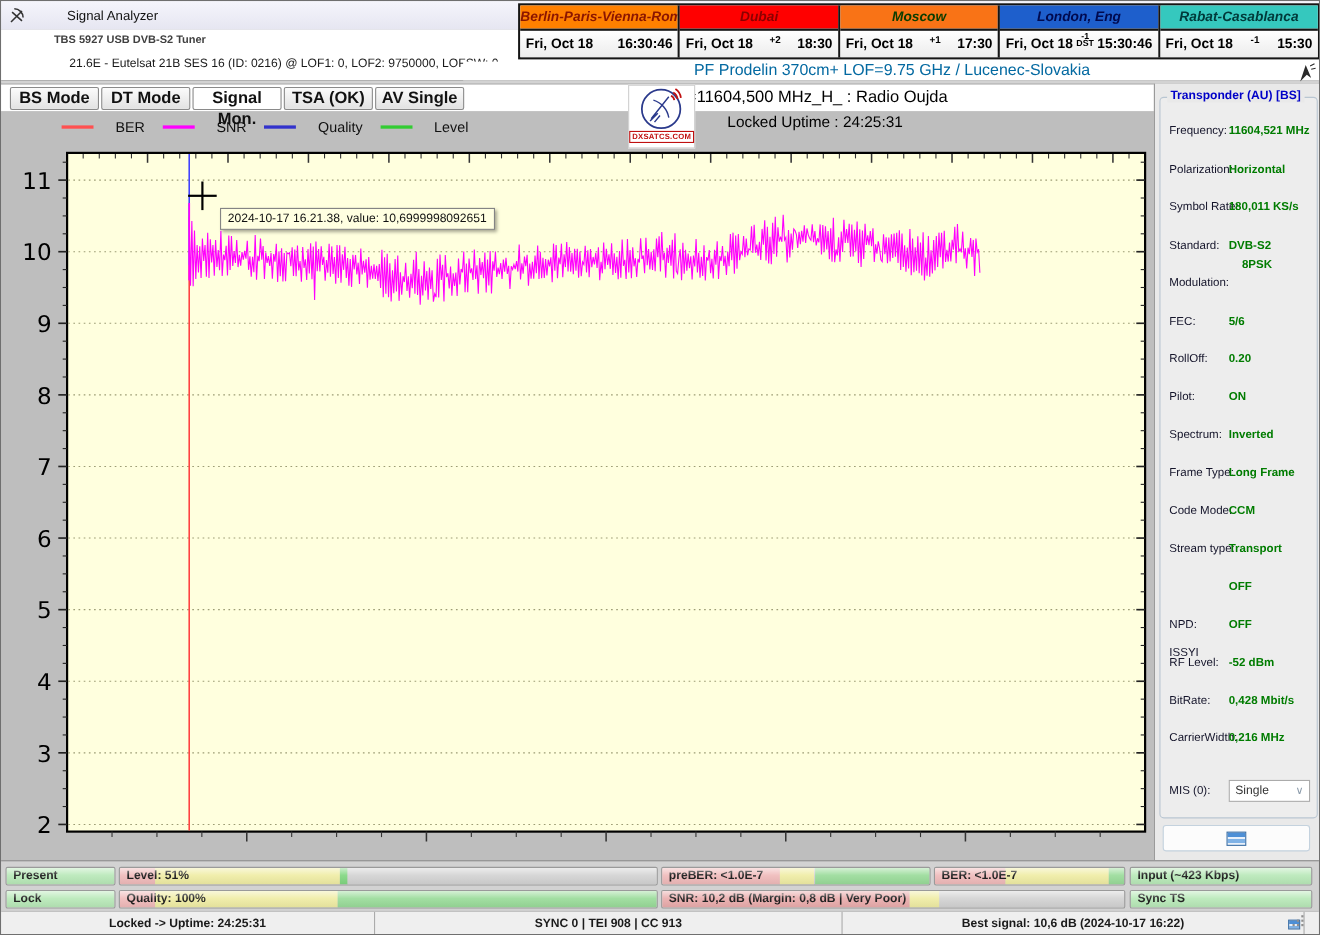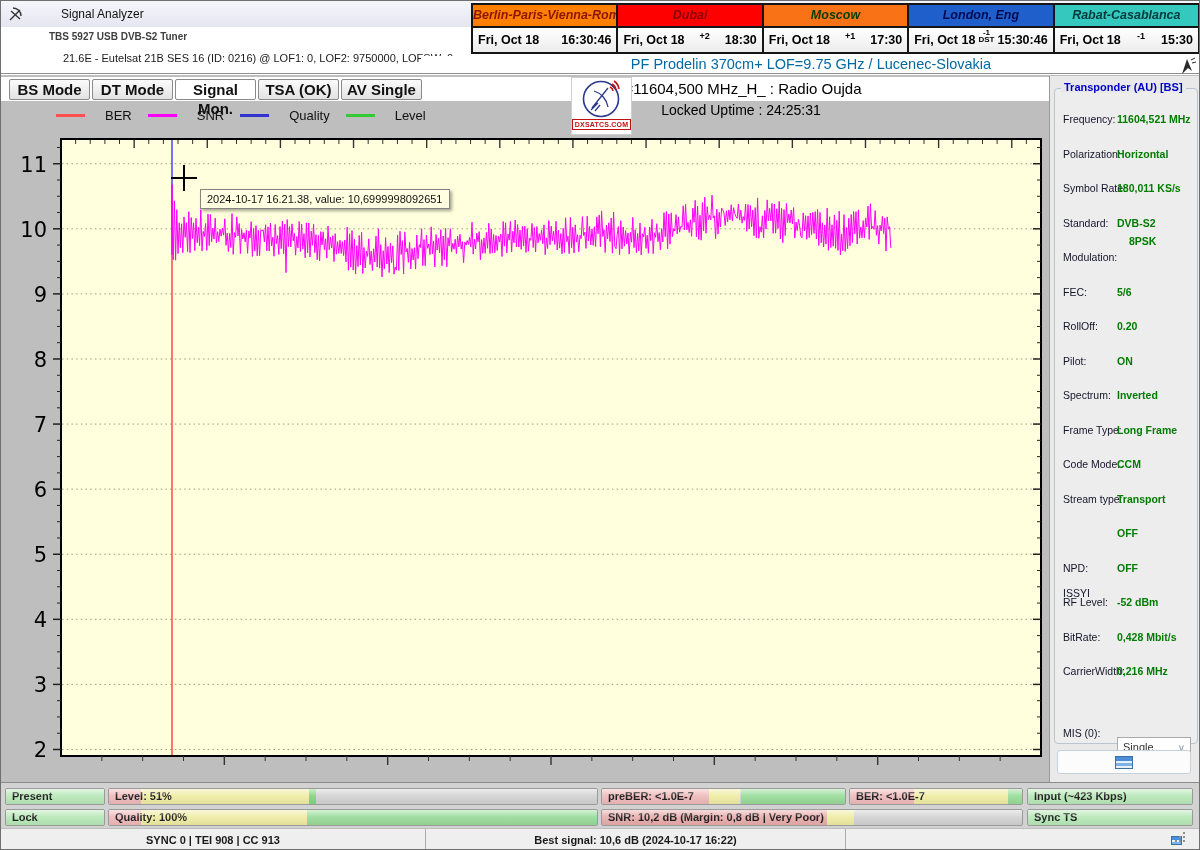--- a/index.html
+++ b/index.html
@@ -48,21 +48,21 @@
   .rightcol{position:absolute;left:1048px;top:0;width:152px;height:706px;background:#E9E9E9;border-left:1px solid #9A9A9A;padding-left:36px;}
   .tpbox{position:absolute;left:4px;top:12px;width:144px;height:656px;border:1px solid #B9C6D2;
          border-radius:4px;background:#EDEDED;}
   .tptitle{position:absolute;top:-8px;left:6px;font-size:11px;font-weight:bold;color:#0000C8;
            background:#E9E9E9;padding:0 3px;white-space:nowrap;}
   .tp-label{position:absolute;left:8px;font-size:10.5px;color:#14142A;white-space:nowrap;}
   .tp-value{position:absolute;left:62px;font-size:10.5px;font-weight:bold;color:#007C00;white-space:nowrap;}
   .mis-row{position:absolute;left:8px;top:620px;width:128px;display:flex;align-items:center;justify-content:space-between;}
   .mis-label{font-size:10.5px;color:#14142A;}
   .mis-select{width:74px;height:20px;background:#FFF;border:1px solid #ABABAB;display:flex;align-items:center;
-              justify-content:space-between;padding:0 5px;font-size:11px;color:#333;margin-top:28px;}
+              justify-content:space-between;padding:0 5px;font-size:11px;color:#333;}
   .mis-chevron{color:#8A9AAA;font-size:10px;}
   .export-btn{position:absolute;left:1056px;top:674px;width:134px;height:24px;background:#FCFCFC;
               border:1px solid #C4D2DE;border-radius:3px;display:flex;align-items:center;justify-content:center;}
   .export-icon{width:18px;height:13px;border:1px solid #3A6EA5;
                background:linear-gradient(#4D8FD6 0 4px,#E8F0FA 4px 6px,#7FB2E6 6px 9px,#E8F0FA 9px 11px,#4D8FD6 11px 13px);}
   
   .logo{position:absolute;left:570px;top:76px;width:61px;height:58px;background:#FFF;border:1px solid #CFCFCF;
         z-index:7;display:flex;flex-direction:column;align-items:center;padding-top:1px;}
   .logo-text{font-size:7px;font-weight:bold;color:#C01010;border:1px solid #C01010;padding:0 2px;line-height:9px;
              letter-spacing:.2px;white-space:nowrap;}
@@ -488,20 +488,21 @@
         <i style="left: 60%; width: 40%; background: rgb(210, 210, 210);"></i>
         <span>SNR: 10,2 dB (Margin: 0,8 dB | Very Poor)</span>
       </div>
       <div class="bar" style="left: 1026px; top: 26px; width: 166px;">
         <i style="left: 0%; width: 100%; background: rgb(183, 232, 183);"></i>
         <span>Sync TS</span>
       </div>
     </div>
 
   <div class="statusbar" id="statusbar">
+      <div class="sb-sec" style="width: 340px;">Locked -&gt; Uptime: 24:25:31</div>
       <div class="sb-sec" style="width: 425px;">SYNC 0 | TEI 908 | CC 913</div>
       <div class="sb-sec" style="width: 420px;">Best signal: 10,6 dB (2024-10-17 16:22)</div>
     </div>
   <div class="sb-blueicon"></div>
   <div class="grip">
       <b></b>
     </div>
 
 </div>
 

